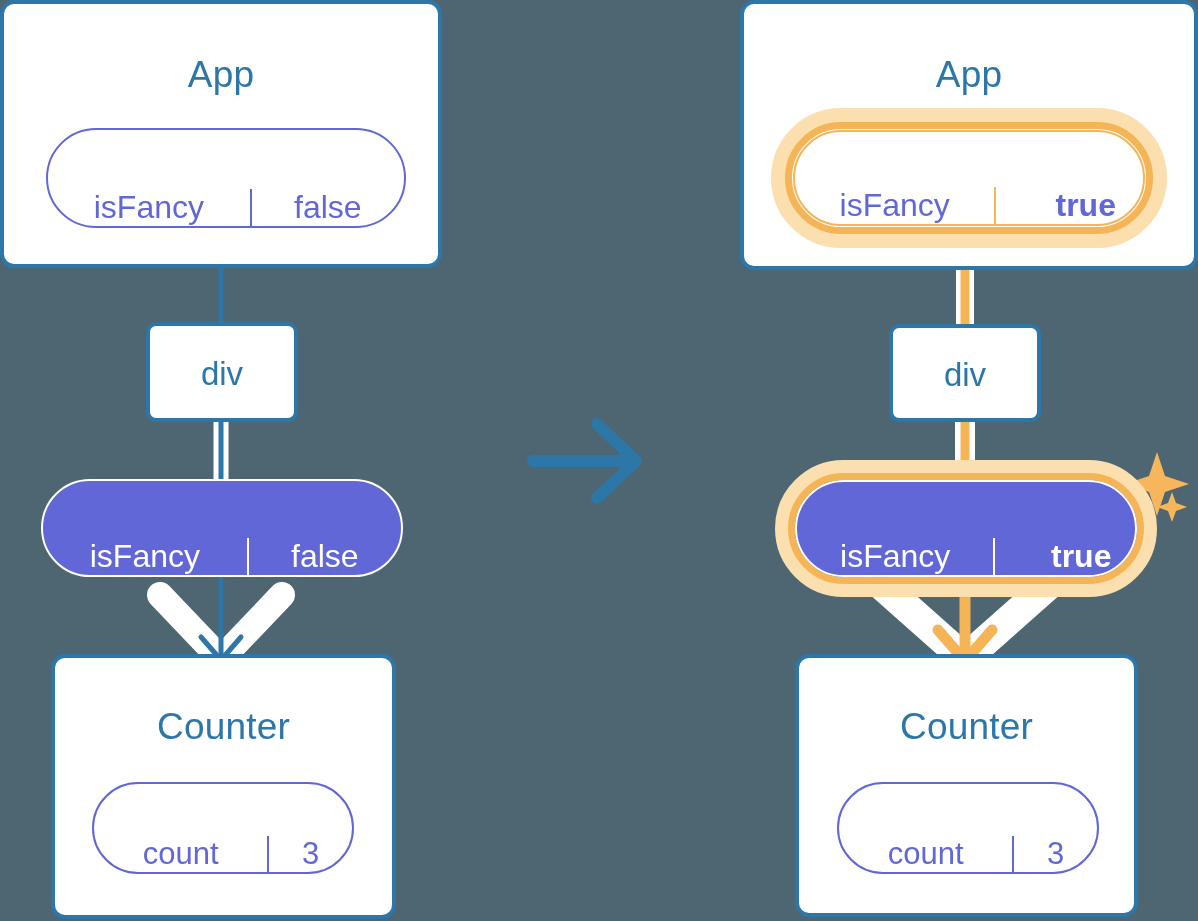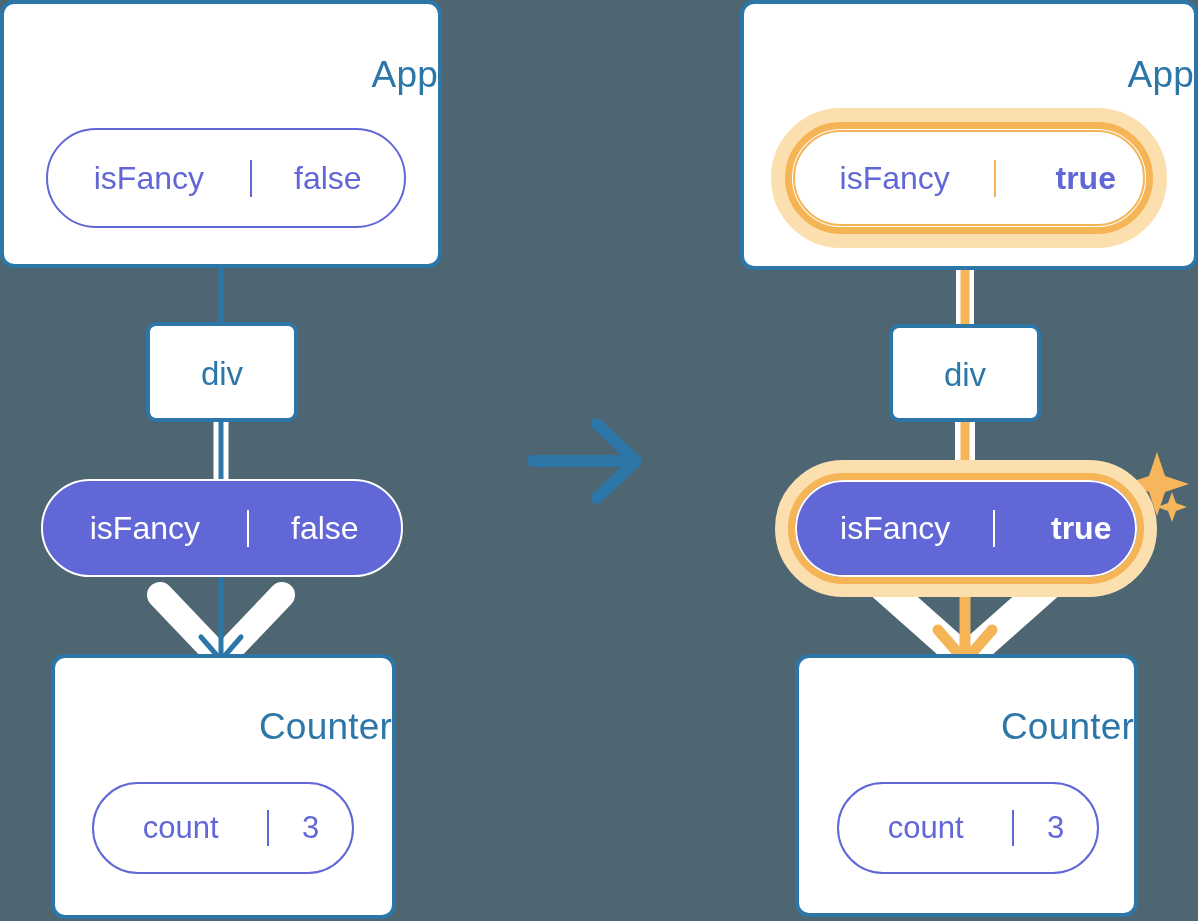--- a/index.html
+++ b/index.html
@@ -30,41 +30,41 @@
     position: absolute;
     background: #ffffff;
     border: 4px solid #2d76a8;
     border-radius: 14px;
     box-sizing: border-box;
   }
   .comp-title {
     position: absolute;
     left: 0;
     right: 0;
-    text-align: right;
+    text-align: center;
     color: #2d76a8;
     font-size: 37px;
     font-weight: 400;
     letter-spacing: 0.2px;
     white-space: nowrap;
   }
   .div-label {
     position: absolute;
     left: 0;
     right: 0;
     text-align: center;
     color: #2d76a8;
     font-size: 33px;
     white-space: nowrap;
   }
   
   .pill {
     position: absolute;
     display: flex;
-    align-items: center;
+    align-items: flex-end;
     box-sizing: border-box;
     border-radius: 999px;
     overflow: hidden;
   }
   .pill-outline {
     border: 2px solid #6167d6;
     background: transparent;
   }
   .pill-filled {
     border: 2px solid #ffffff;

